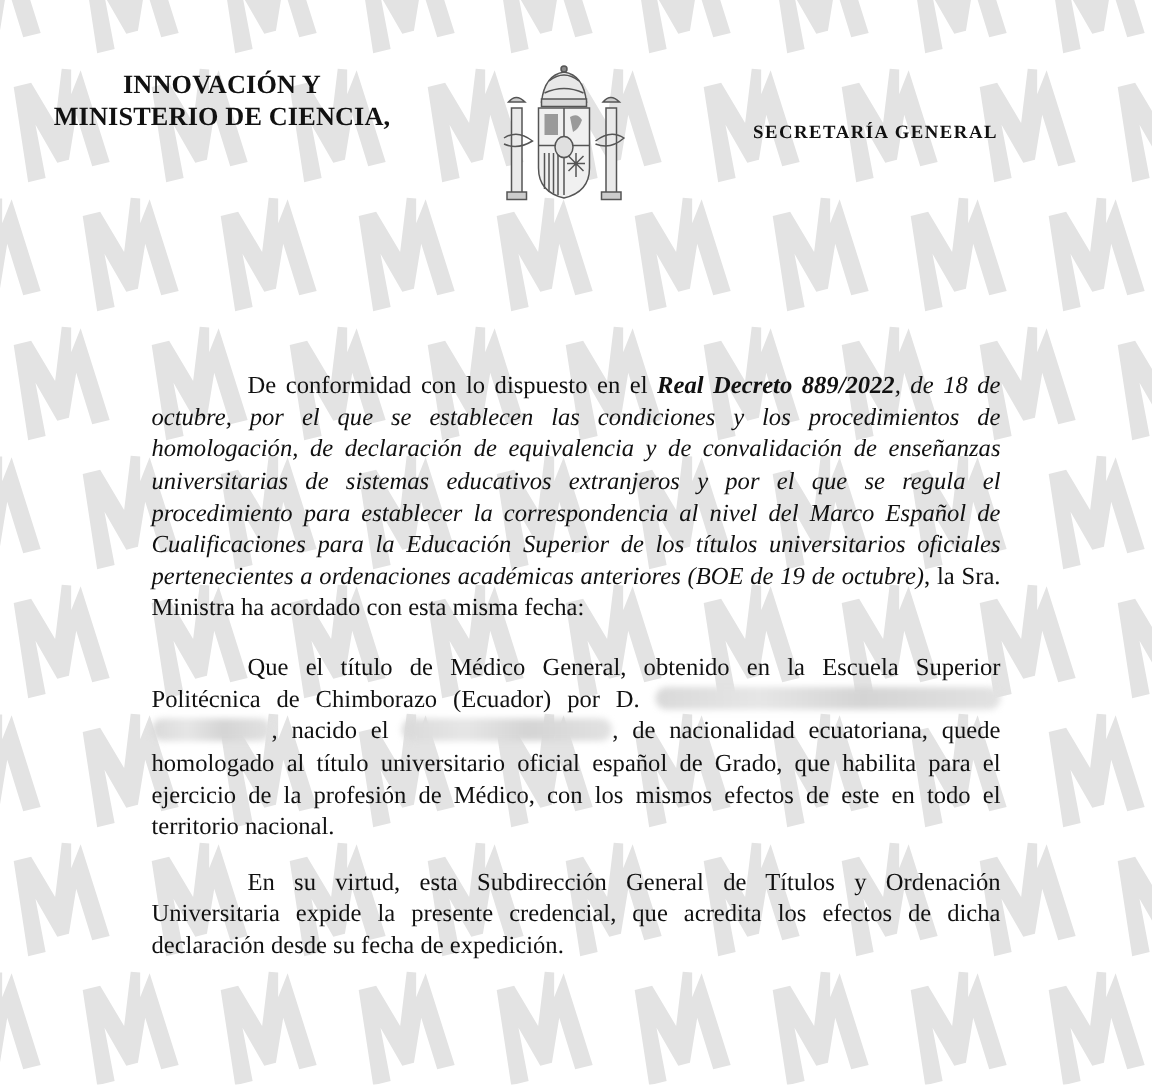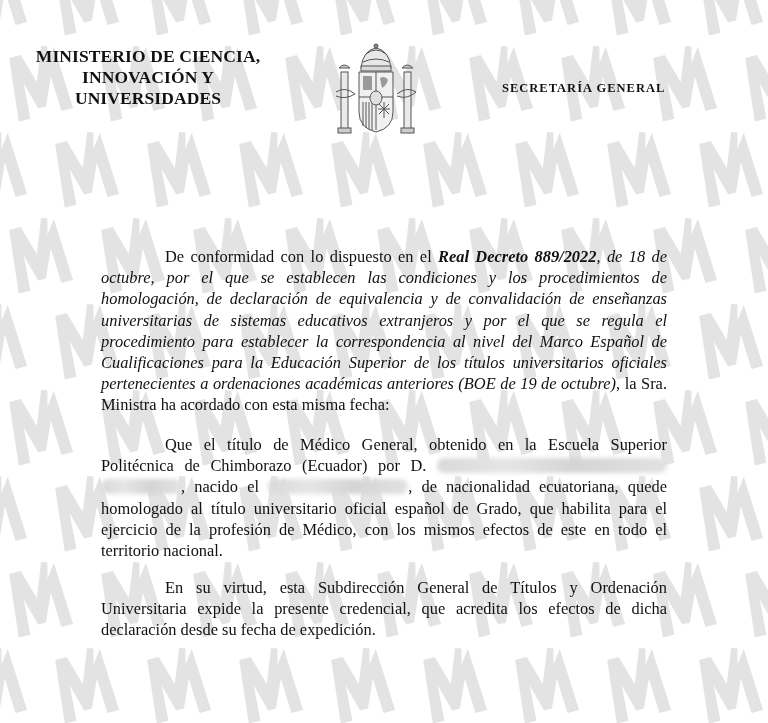--- a/index.html
+++ b/index.html
@@ -521,23 +521,22 @@
     <div class="wm-glyph" style="left: 696px; top: 648px;">
       <svg viewBox="0 0 62 74" xmlns="http://www.w3.org/2000/svg">
         <path d="M4 70 L10 6 L22 6 L31 36 L44 2 L50 4 L46 20 L56 6 L60 70 L48 70 L46 34 L34 62 L26 62 L18 34 L16 70 Z" fill="#e3e3e3"></path>
       </svg>
     </div>
   </div>
 
 <div class="page">
 
   <div class="ministry">
+    <div>INNOVACIÓN Y</div>
     <div>MINISTERIO DE CIENCIA,</div>
-    <div>INNOVACIÓN Y</div>
-    <div>UNIVERSIDADES</div>
   </div>
 
   <div class="coat-of-arms">
     <svg viewBox="0 0 86 98" xmlns="http://www.w3.org/2000/svg" fill="none" stroke="#555" stroke-width="1">
 
       <path d="M28 26 Q30 8 43 6 Q56 8 58 26 Z" fill="#e8e8e8"></path>
       <path d="M30 20 Q43 14 56 20"></path>
       <path d="M33 12 Q43 4 53 12"></path>
       <circle cx="43" cy="4" r="2" fill="#888"></circle>
       <rect x="28" y="24" width="30" height="5" fill="#d8d8d8"></rect>

